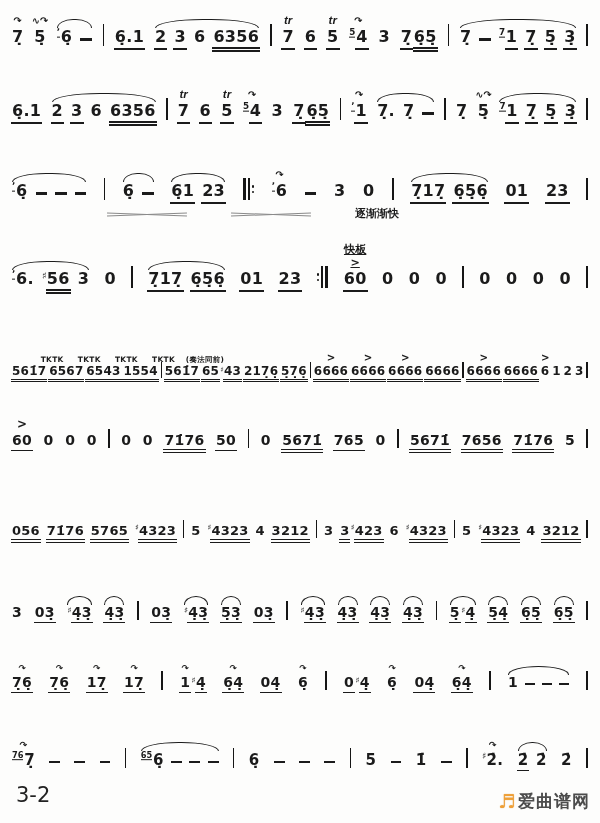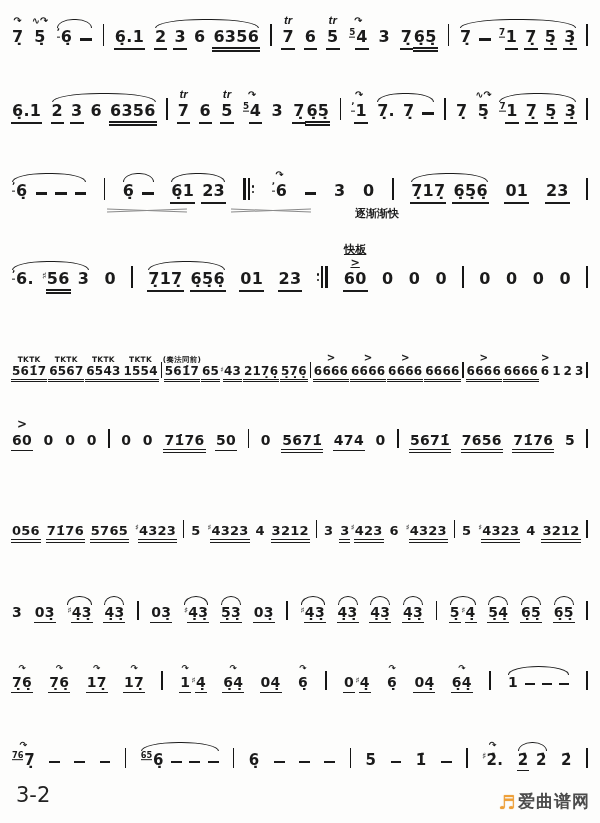--- a/index.html
+++ b/index.html
@@ -19,39 +19,39 @@
   .txt{position:relative;letter-spacing:0.02em;}
   .u1::after{content:'';position:absolute;left:-1px;right:-1px;bottom:-0.22em;height:0.11em;background:currentColor;}
   .u2::after{content:'';position:absolute;left:-1px;right:-1px;bottom:-0.36em;height:0.30em;
      background:linear-gradient(currentColor 34%,transparent 34%,transparent 66%,currentColor 66%);}
   .dash{display:inline-block;width:0.72em;height:0.14em;background:currentColor;margin-bottom:0.34em;}
   .ab{position:absolute;bottom:calc(100% + 0.12em);left:50%;transform:translateX(-50%);
       font-size:0.62em;line-height:1.1;white-space:pre;text-align:center;}
   .ab.tr{font-style:italic;font-family:Liberation Sans, sans-serif;font-size:0.72em;}
   .ab.acc{font-size:0.85em;}
   .ab.tempo{font-size:0.70em;text-decoration:underline;}
-  .ab.tk{font-size:0.62em;letter-spacing:0.04em;white-space:nowrap;}
+  .ab.tk{font-size:0.62em;letter-spacing:0.04em;white-space:nowrap;margin-left:23px;}
   .arc::before{content:'';position:absolute;left:0;right:0;top:-0.62em;height:0.55em;
       border:0.10em solid currentColor;border-bottom:none;border-radius:50% / 100% 100% 0 0;}
   .grace{font-size:0.55em;line-height:1;transform:translateY(-0.95em);border-bottom:1px solid currentColor;margin-right:0.08em;}
   .sharp{font-size:0.60em;line-height:1;transform:translateY(-0.75em);margin-right:0.03em;}
   .bar{width:1.5px;height:1.35em;background:#161616;}
   .rep{display:inline-flex;align-items:center;gap:2px;height:1.35em;}
   .thick{width:3.5px;height:100%;background:#161616;}
   .thin{width:1.5px;height:100%;background:#161616;}
   .rdots{display:inline-flex;flex-direction:column;justify-content:center;gap:3px;height:100%;}
   .rdots i{width:2.6px;height:2.6px;border-radius:50%;background:#161616;}
-  .below{position:absolute;top:calc(100% + 6px);left:95px;display:flex;gap:44px;align-items:flex-start;font-weight:400;}
+  .below{position:absolute;top:calc(100% + 6px);left:95px;display:flex;gap:44px;align-items:center;font-weight:400;}
   .hairpin{position:relative;height:8px;display:inline-block;}
   .hairpin::before,.hairpin::after{content:'';position:absolute;left:0;right:0;top:50%;height:1px;background:#8a8a8a;}
   .hairpin::before{transform:rotate(2.2deg);}
   .hairpin::after{transform:rotate(-2.2deg);}
   .cn{font-size:11px;color:#1b1b1b;font-weight:700;}
   .pageno{position:absolute;left:16px;bottom:16px;font-size:21px;color:#222;text-align:center;}
-  .watermark{position:absolute;right:10px;bottom:10px;display:flex;align-items:flex-end;gap:3px;}
+  .watermark{position:absolute;right:10px;bottom:10px;display:flex;align-items:flex-start;gap:3px;}
   .wm-icon::before{content:"\266C";color:#f09f35;font-size:19px;text-shadow:0 0 1px #d98b20;}
   .wm-text{font-size:17px;font-weight:700;color:#4c4c4c;letter-spacing:1px;}
 </style>
 </head>
 <body>
 
 <div class="page">
   <div id="score" class="score">
       <div class="line l1">
         <span class="tok">
@@ -690,21 +690,21 @@
             <span class="txt">0</span>
           </span>
         </span>
         <span class="tok">
           <span class="main">
             <span class="txt u2">5671̇</span>
           </span>
         </span>
         <span class="tok">
           <span class="main">
-            <span class="txt u1">474</span>
+            <span class="txt u1">765</span>
           </span>
         </span>
         <span class="tok">
           <span class="main">
             <span class="txt">0</span>
           </span>
         </span>
         <span class="bar"></span>
         <span class="tok">
           <span class="main">

